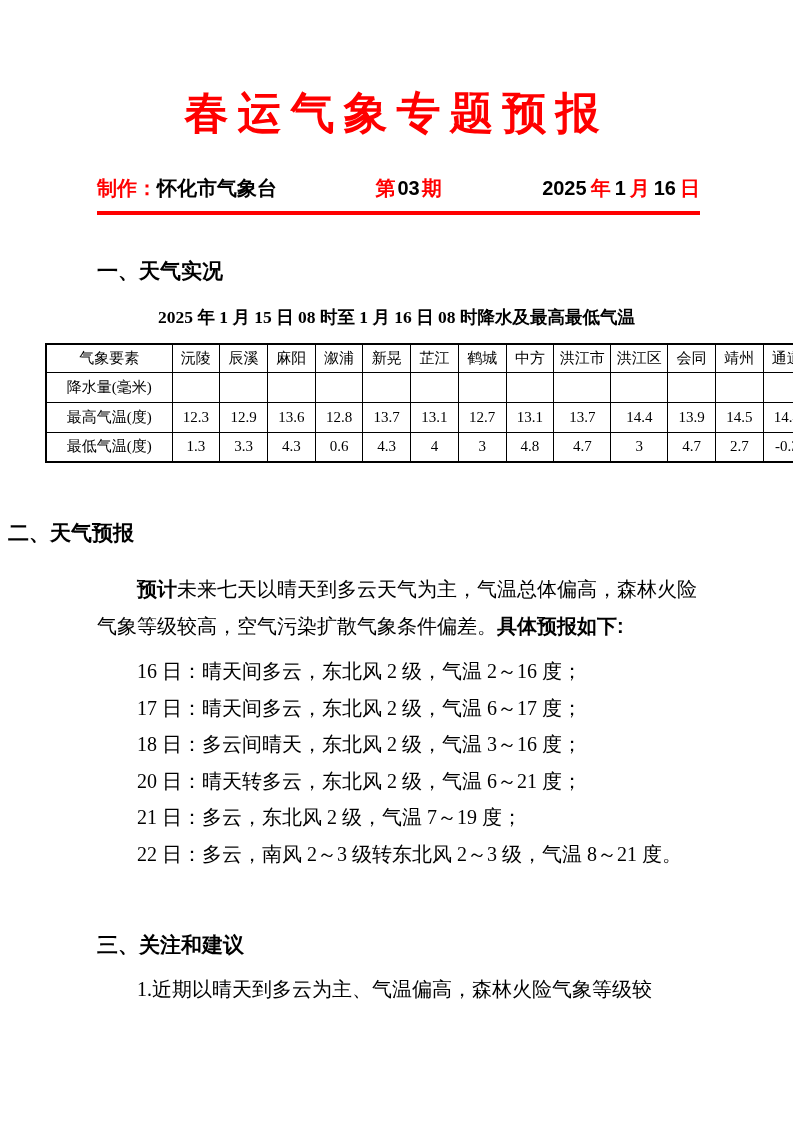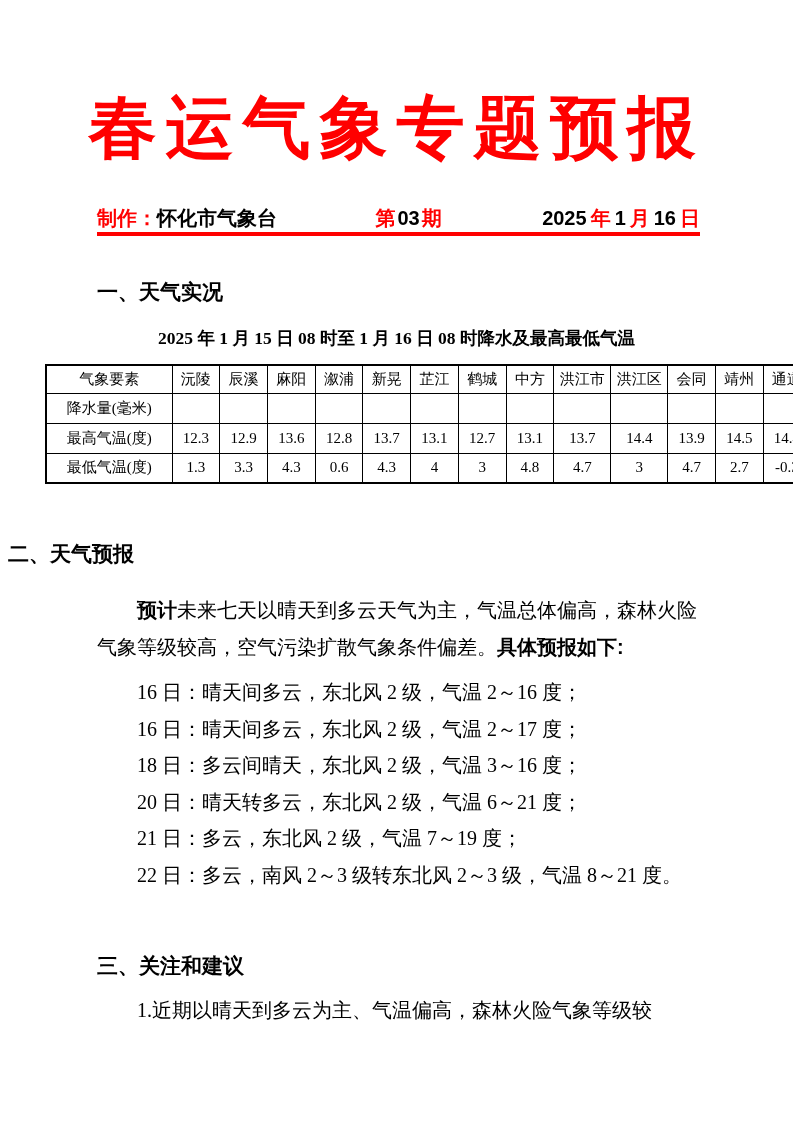--- a/index.html
+++ b/index.html
@@ -7,28 +7,28 @@
   html,body { margin:0; padding:0; background:#ffffff; }
   .page {
     position:relative; width:793px; height:1122px; margin:0 auto;
     background:#ffffff; color:var(--ink); overflow:hidden;
     font-family:"Liberation Serif","DejaVu Serif",serif;
   }
   .red { color:var(--accent); }
 
   .title {
     margin:0; padding-top:86px; text-align:center;
-    color:var(--accent); font-size:68px; line-height:1.25;
+    color:var(--accent); font-size:44px; line-height:1.25;
     font-weight:bold; letter-spacing:9px;
     font-family:"Liberation Serif","DejaVu Serif",serif;
   }
 
   .masthead {
     display:flex; justify-content:space-between; align-items:baseline;
-    margin:34px 93px 0 97px; 
+    margin:34px 93px 0 97px; padding-bottom:9px;
     border-bottom:4px solid var(--accent);
     font-weight:bold; font-size:20px;
     font-family:"Liberation Sans","DejaVu Sans",sans-serif;
   }
   .masthead .date span { margin-left:4px; }
   .masthead .issue span { margin-left:2px; }
 
   .sec {
     margin:0 0 0 97px; font-size:21px; font-weight:bold;
     font-family:"Liberation Sans","DejaVu Sans",sans-serif;
@@ -165,21 +165,21 @@
         </tr>
       </tbody>
   </table>
 
   <h2 class="sec sec2">二、天气预报</h2>
 
   <p class="intro"><b>预计</b><span>未来七天以晴天到多云天气为主，气温总体偏高，森林火险气象等级较高，空气污染扩散气象条件偏差。</span><b>具体预报如下:</b></p>
 
   <div class="day-list">
       <p class="day-line">16 日：晴天间多云，东北风 2 级，气温 2～16 度；</p>
-      <p class="day-line">16 日：晴天间多云，东北风 2 级，气温 2～17 度；</p>
+      <p class="day-line">17 日：晴天间多云，东北风 2 级，气温 6～17 度；</p>
       <p class="day-line">18 日：多云间晴天，东北风 2 级，气温 3～16 度；</p>
       <p class="day-line">20 日：晴天转多云，东北风 2 级，气温 6～21 度；</p>
       <p class="day-line">21 日：多云，东北风 2 级，气温 7～19 度；</p>
       <p class="day-line">22 日：多云，南风 2～3 级转东北风 2～3 级，气温 8～21 度。</p>
     </div>
 
   <h2 class="sec sec3">三、关注和建议</h2>
 
   <p class="item">1.近期以晴天到多云为主、气温偏高，森林火险气象等级较</p>
 

